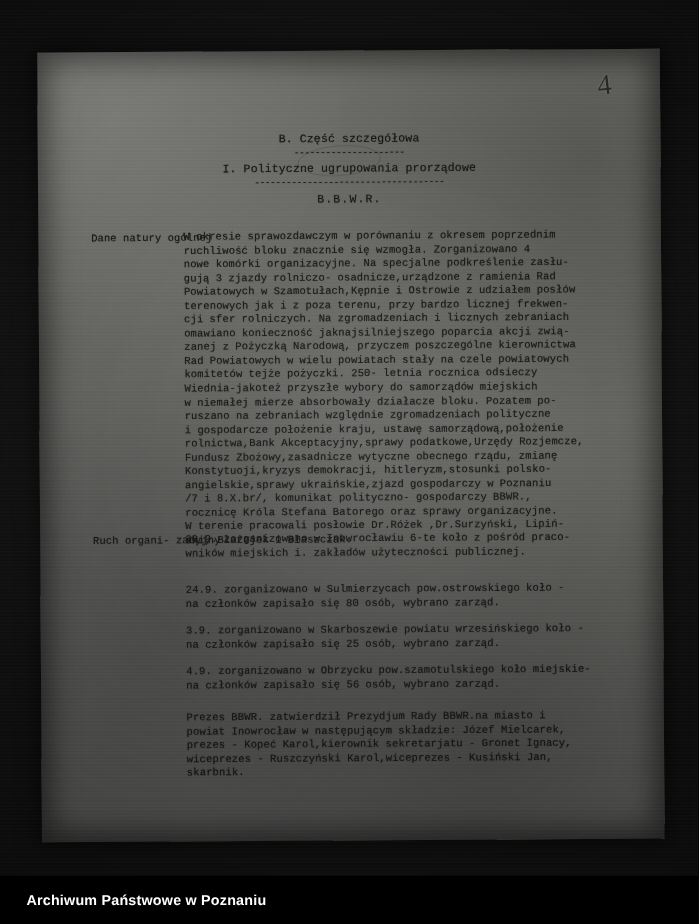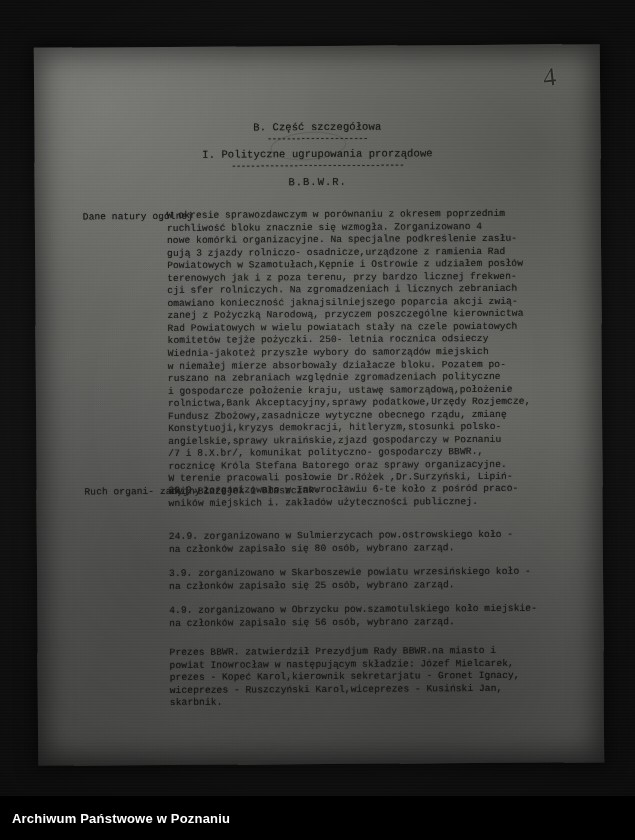--- a/index.html
+++ b/index.html
@@ -169,21 +169,21 @@
     height: 44px;
     background: #000;
     display: flex;
     align-items: center;
     z-index: 9;
   }
   #credit span {
     color: #ffffff;
     font-size: 13px;
     font-weight: bold;
-    padding-left: 12px;
+    padding-left: 24px;
     letter-spacing: 0.2px;
   }
 </style>
 </head>
 <body>
 
 <div id="scan">
 
   <div id="sheet">
 

